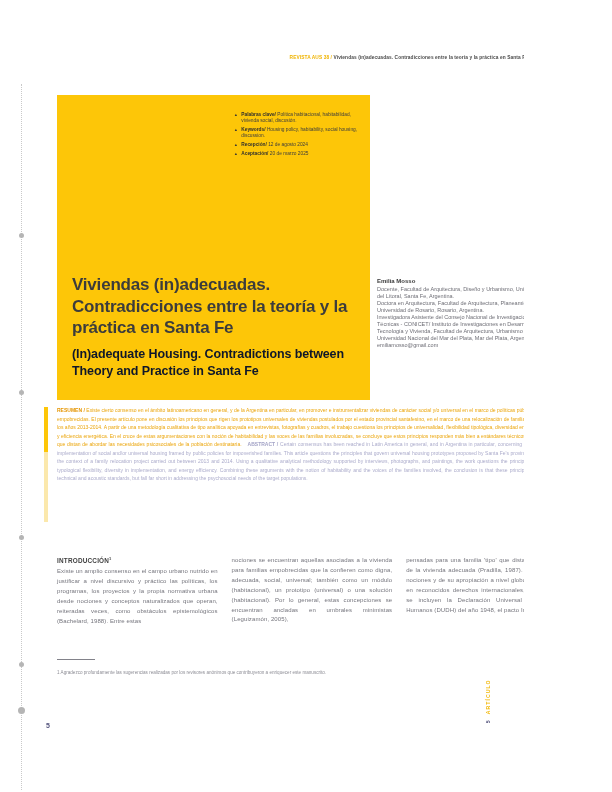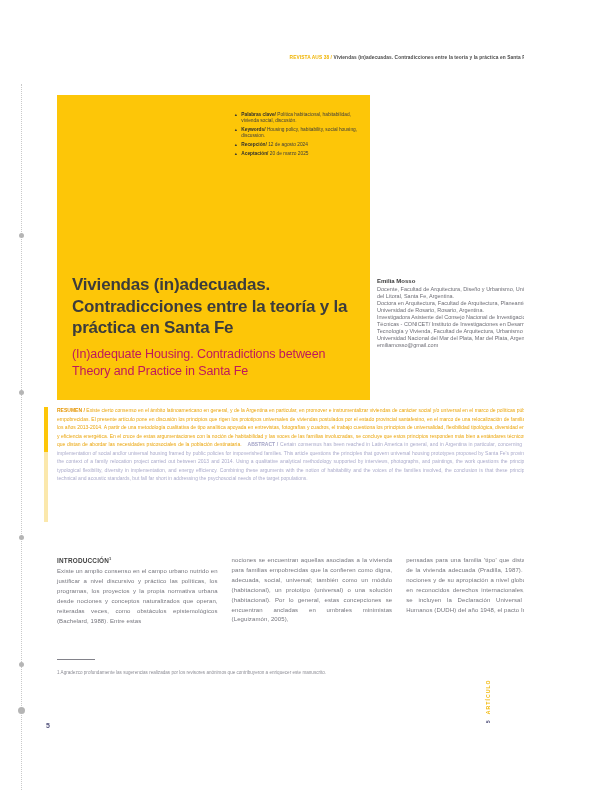--- a/index.html
+++ b/index.html
@@ -17,21 +17,21 @@
   .run-header .art  { color:#4a4a4a; font-weight:bold; }
   .run-header .auth { color:#9b9b9b; font-weight:normal; }
 
   
   .yellow-block { position:absolute; left:57px; top:95px; width:313px; height:305px; background:#FDC608; }
   .meta-list { position:absolute; left:177px; top:17px; width:130px; }
   .meta-item { display:flex; gap:3.5px; font-size:4.8px; line-height:6.3px; margin-bottom:2.5px; color:#3d3d3d; }
   .meta-item .tri { font-size:3.8px; line-height:6.3px; color:#353535; flex:0 0 auto; }
   .meta-item .lbl { font-weight:bold; color:#2e2e2e; }
   .title-es { position:absolute; left:15px; top:179px; width:295px; font-size:17px; line-height:21.5px; font-weight:bold; color:#3C3C3C; letter-spacing:-0.2px; }
-  .title-en { position:absolute; left:15px; top:251px; width:288px; font-size:12.5px; line-height:16.5px; font-weight:normal; color:#be185d; letter-spacing:-0.1px; }
+  .title-en { position:absolute; left:15px; top:251px; width:288px; font-size:12.5px; line-height:16.5px; font-weight:bold; color:#0f172a; letter-spacing:-0.1px; }
 
   
   .author-block { position:absolute; left:377px; top:278px; width:197px; }
   .author-name { font-size:6px; font-weight:bold; color:#3A3A3A; margin-bottom:1.5px; }
   .author-aff, .author-email { font-size:5.5px; line-height:7.1px; color:#6E6E76; }
 
   
   .abs-bar-top { position:absolute; left:44px; top:407px; width:4px; height:45px; background:#FDC608; }
   .abs-bar-bot { position:absolute; left:44px; top:452px; width:4px; height:70px; background:#FBE8AC; }
   .abstract { position:absolute; left:57px; top:406px; width:508px; font-size:5px; line-height:8.55px; text-align:justify; }

